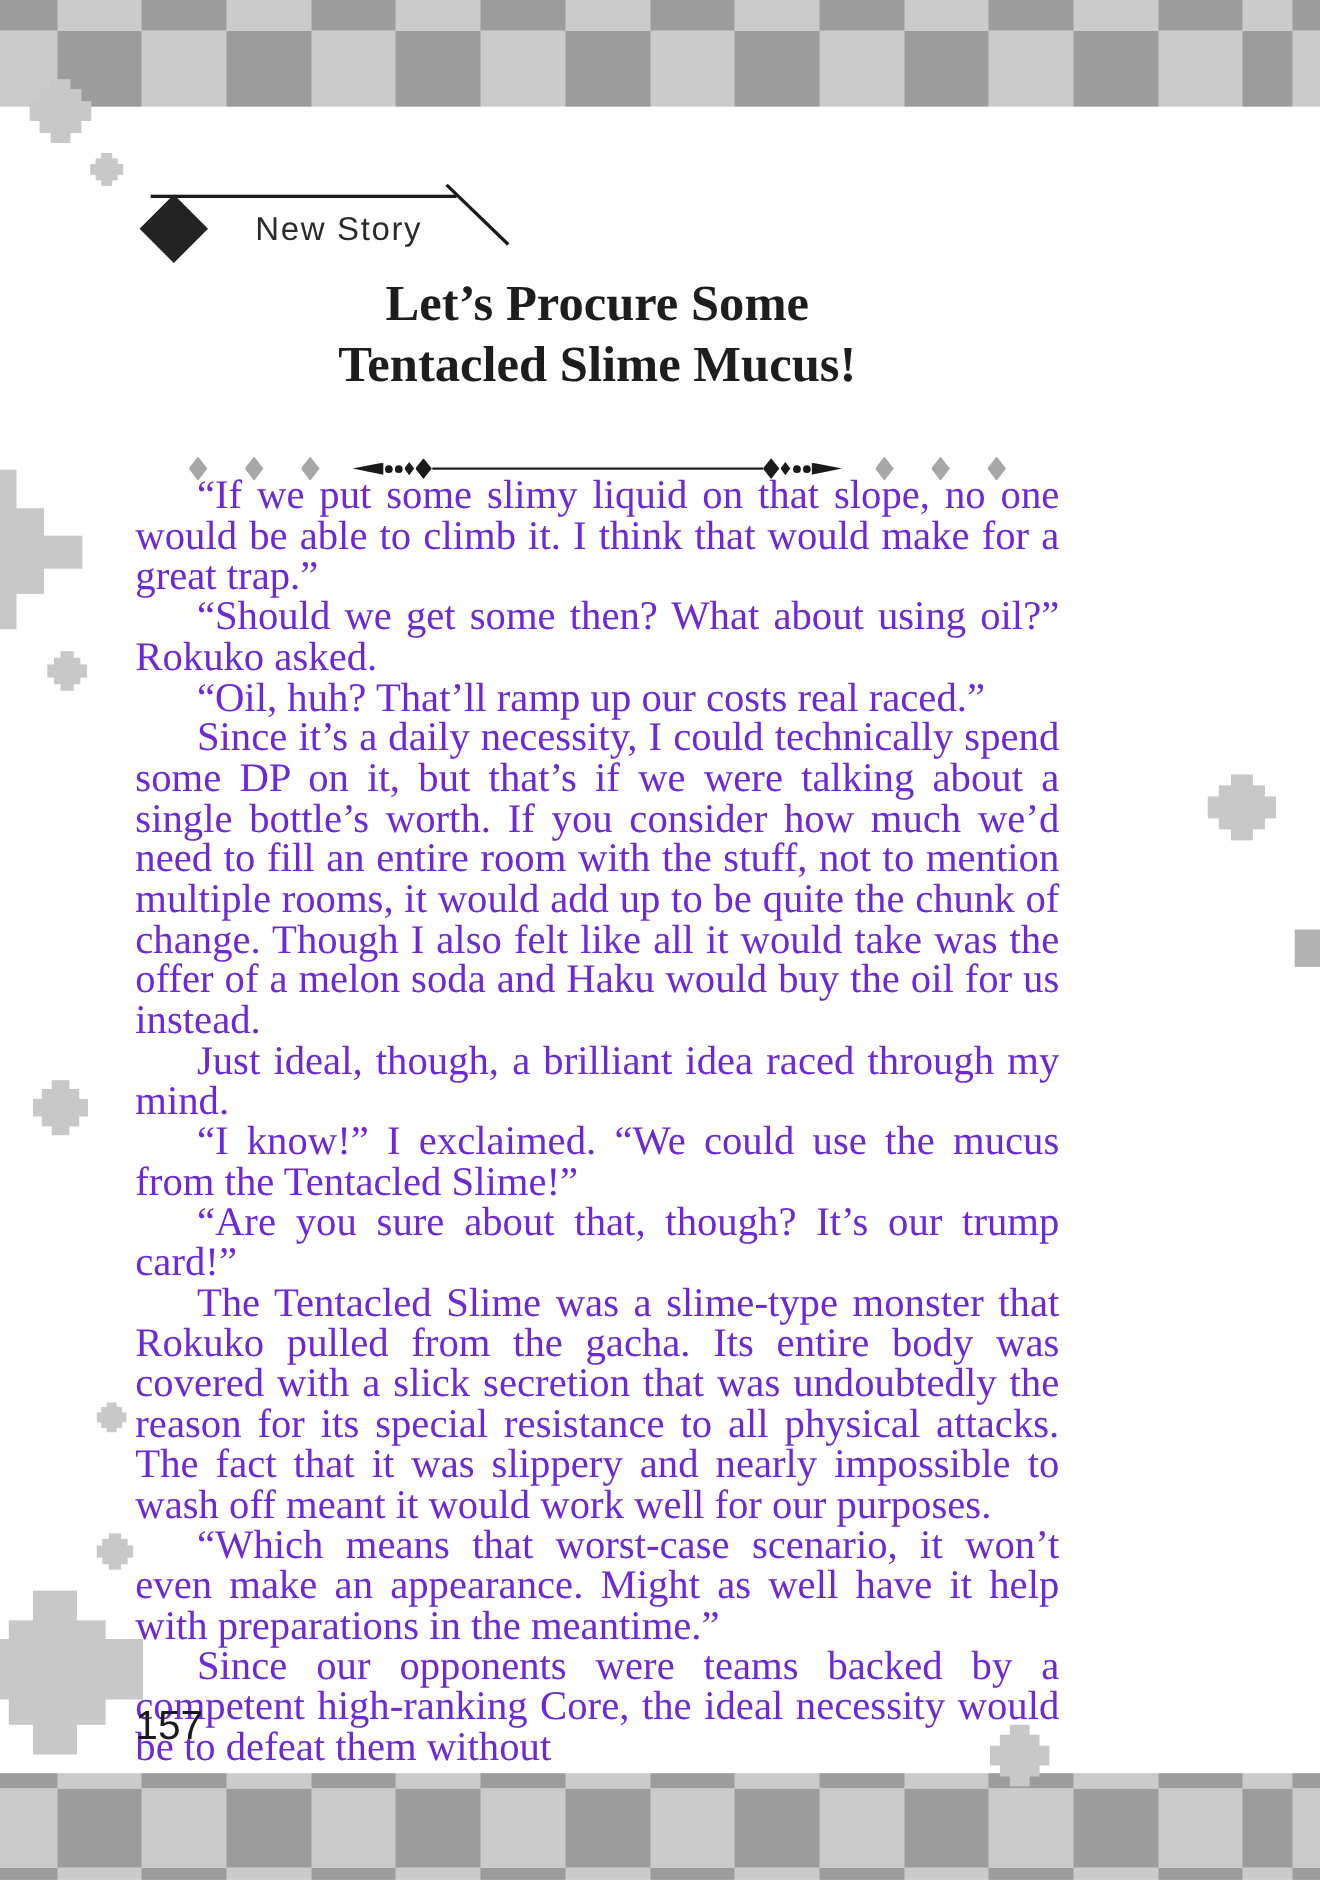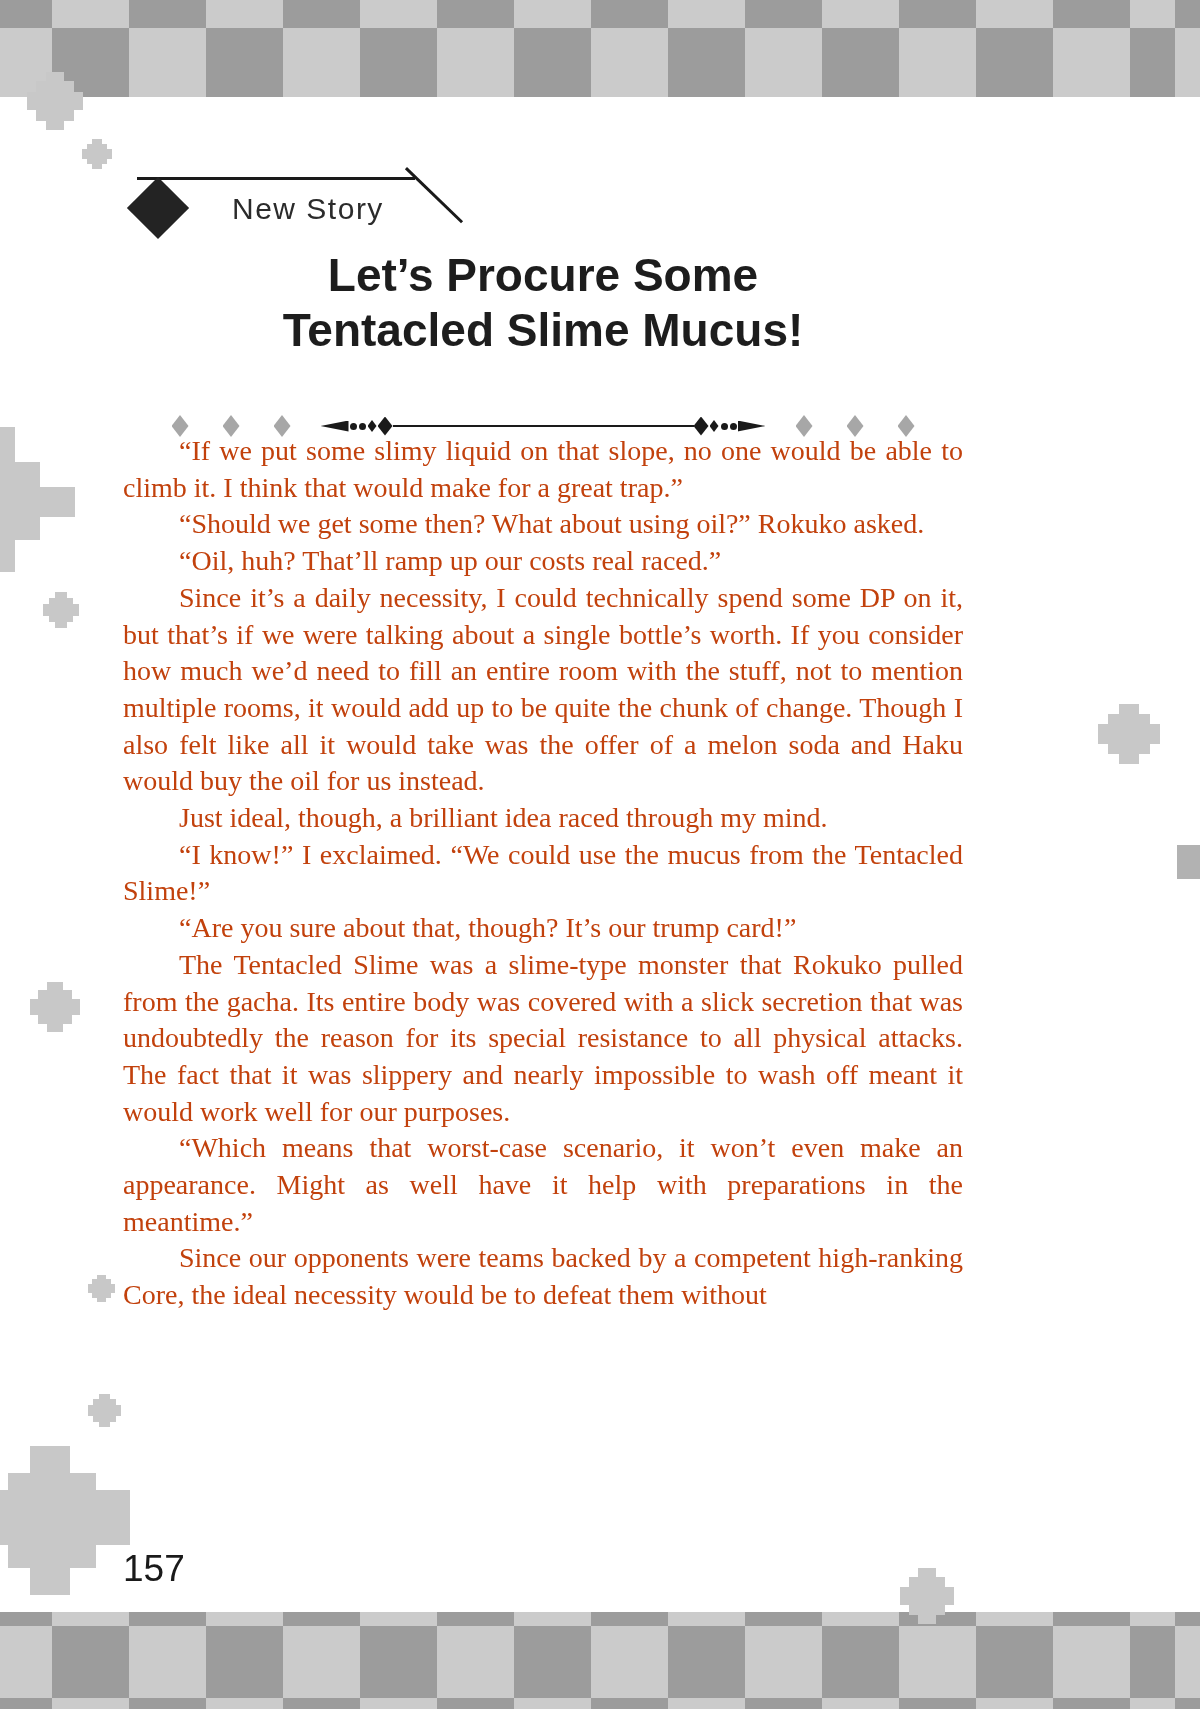--- a/index.html
+++ b/index.html
@@ -46,21 +46,21 @@
   .kicker-label{
     position:absolute;left:232px;top:192px;
     font-family:"Liberation Sans",sans-serif;
     font-size:30px;letter-spacing:1.5px;color:#2b2b2b;z-index:3;
   }
 
   
   .title{
     position:absolute;left:123px;top:248px;width:840px;
     text-align:center;
-    font-family:Liberation Sans, sans-serif;
+    font-family:Liberation Serif, serif;
     font-weight:700;font-size:46px;line-height:55px;color:#1d1d1d;
     z-index:3;
   }
 
   
   .divider{
     position:absolute;left:123px;top:413px;width:840px;height:26px;
     display:flex;align-items:center;justify-content:center;z-index:3;
   }
   .dmd{width:17px;height:22px;background:var(--diamond-gray);
@@ -72,21 +72,21 @@
   .tri-l{width:28px;height:11px;background:var(--ink);clip-path:polygon(0 50%,100% 0,100% 100%);flex:none;}
   .tri-r{width:28px;height:11px;background:var(--ink);clip-path:polygon(100% 50%,0 0,0 100%);flex:none;}
   .dot{width:7px;height:7px;border-radius:50%;background:var(--ink);flex:none;margin:0 1px;}
   .bdmd-s{width:9px;height:12px;background:var(--ink);clip-path:polygon(50% 0,100% 50%,50% 100%,0 50%);flex:none;margin:0 1px;}
   .bdmd-b{width:15px;height:19px;background:var(--ink);clip-path:polygon(50% 0,100% 50%,50% 100%,0 50%);flex:none;}
   .rule{flex:1;height:2.5px;background:var(--ink);}
 
   
   .body-text{
     position:absolute;left:123px;top:433px;width:840px;z-index:3;
-    font-size:28px;line-height:36.7px;color:#c2410c;
+    font-size:37px;line-height:36.7px;color:#6d28d9;
     text-align:justify;
   }
   .body-text p{margin:0;text-indent:56px;}
 
   
   .page-number{
     position:absolute;left:123px;top:1548px;z-index:3;
     font-family:"Liberation Sans",sans-serif;font-size:37px;color:var(--ink);
   }
 </style>

